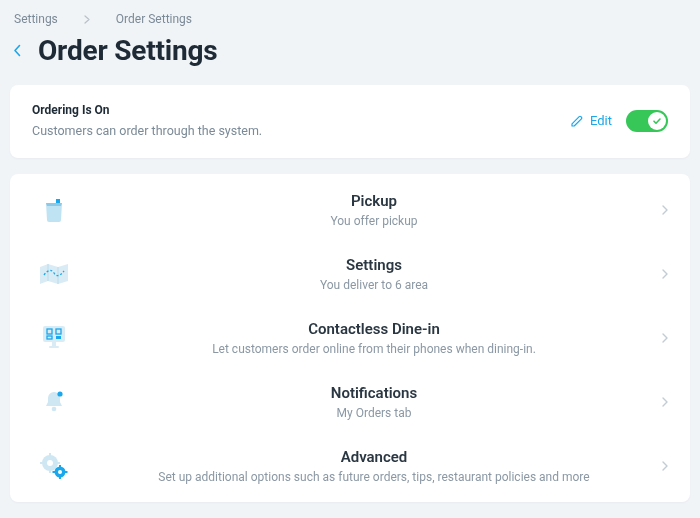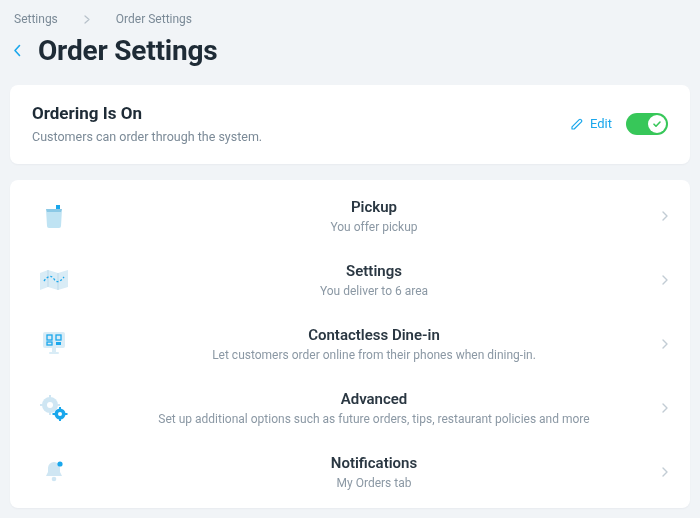--- a/index.html
+++ b/index.html
@@ -48,21 +48,21 @@
     margin-bottom: 16px;
   }
 
   
   .status-card {
     padding: 18px 22px 20px 22px;
     display: flex;
     align-items: center;
   }
   .status-text { flex: 1; }
-  .status-title { font-size: 17px; font-weight: 700; color: #1e2b36; margin-bottom: 6px; }
+  .status-title { font-size: 12px; font-weight: 700; color: #1e2b36; margin-bottom: 6px; }
   .status-sub  { font-size: 12.5px; color: #7b8a97; }
   .edit-link {
     display: flex; align-items: center; gap: 6px;
     color: #1aa7ec; font-size: 13px; cursor: pointer; margin-right: 14px;
   }
   .edit-link svg { display:block; }
 
   
   .toggle {
     width: 42px; height: 22px; background: #37c759; border-radius: 11px;
@@ -182,20 +182,39 @@
         <rect x="17" y="6" width="5" height="5" fill="none" stroke="#1aa7ec" stroke-width="1.3"></rect>
         <rect x="8" y="13" width="5" height="3" fill="none" stroke="#1aa7ec" stroke-width="1.3"></rect>
         <rect x="17" y="13" width="5" height="3" fill="#1aa7ec"></rect>
         <rect x="13" y="19" width="4" height="4" fill="#d9ecf6"></rect>
         <rect x="10" y="23" width="10" height="2" rx="1" fill="#d9ecf6"></rect>
       </svg>
     </span>
     <div class="row-body">
       <div class="row-title">Contactless Dine-in</div>
       <div class="row-sub">Let customers order online from their phones when dining-in.</div>
+    </div>
+    <span class="row-chevron">
+      <svg width="6" height="10" viewBox="0 0 6 10">
+          <path d="M1 1 L5 5 L1 9" fill="none" stroke="#c2ccd4" stroke-width="1.4" stroke-linecap="round" stroke-linejoin="round"></path>
+        </svg>
+    </span>
+  </div>
+
+  <div class="row">
+    <span class="row-icon">
+      <svg width="28" height="28" viewBox="0 0 28 28">
+        <path d="M14 4 a6 6 0 0 1 6 6 v4 l2 4 h-16 l2 -4 v-4 a6 6 0 0 1 6 -6 Z" fill="#cfe6f3"></path>
+        <circle cx="14" cy="21" r="2.3" fill="#cfe6f3"></circle>
+        <circle cx="20" cy="6" r="2.6" fill="#1aa7ec"></circle>
+      </svg>
+    </span>
+    <div class="row-body">
+      <div class="row-title">Notifications</div>
+      <div class="row-sub">My Orders tab</div>
     </div>
     <span class="row-chevron">
       <svg width="6" height="10" viewBox="0 0 6 10">
           <path d="M1 1 L5 5 L1 9" fill="none" stroke="#c2ccd4" stroke-width="1.4" stroke-linecap="round" stroke-linejoin="round"></path>
         </svg>
     </span>
   </div>
 
   <div class="row">
     <span class="row-icon">
@@ -222,32 +241,13 @@
       <div class="row-title">Advanced</div>
       <div class="row-sub">Set up additional options such as future orders, tips, restaurant policies and more</div>
     </div>
     <span class="row-chevron">
       <svg width="6" height="10" viewBox="0 0 6 10">
           <path d="M1 1 L5 5 L1 9" fill="none" stroke="#c2ccd4" stroke-width="1.4" stroke-linecap="round" stroke-linejoin="round"></path>
         </svg>
     </span>
   </div>
 
-  <div class="row">
-    <span class="row-icon">
-      <svg width="28" height="28" viewBox="0 0 28 28">
-        <path d="M14 4 a6 6 0 0 1 6 6 v4 l2 4 h-16 l2 -4 v-4 a6 6 0 0 1 6 -6 Z" fill="#cfe6f3"></path>
-        <circle cx="14" cy="21" r="2.3" fill="#cfe6f3"></circle>
-        <circle cx="20" cy="6" r="2.6" fill="#1aa7ec"></circle>
-      </svg>
-    </span>
-    <div class="row-body">
-      <div class="row-title">Notifications</div>
-      <div class="row-sub">My Orders tab</div>
-    </div>
-    <span class="row-chevron">
-      <svg width="6" height="10" viewBox="0 0 6 10">
-          <path d="M1 1 L5 5 L1 9" fill="none" stroke="#c2ccd4" stroke-width="1.4" stroke-linecap="round" stroke-linejoin="round"></path>
-        </svg>
-    </span>
-  </div>
-
 </div>
 
 </body></html>

